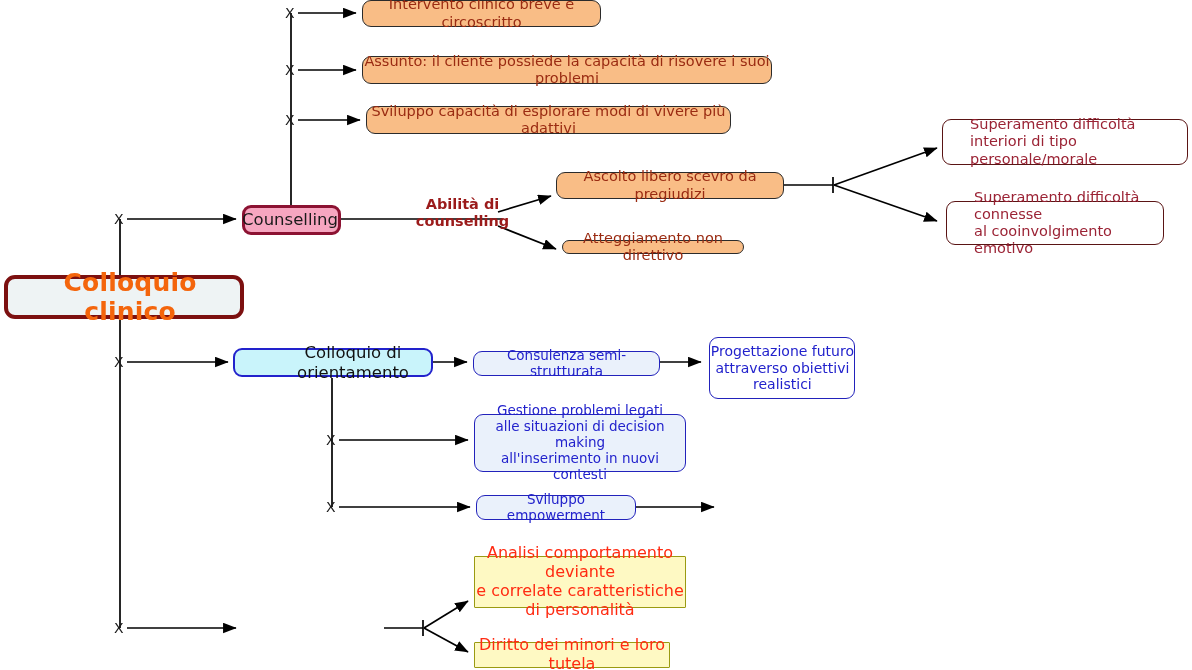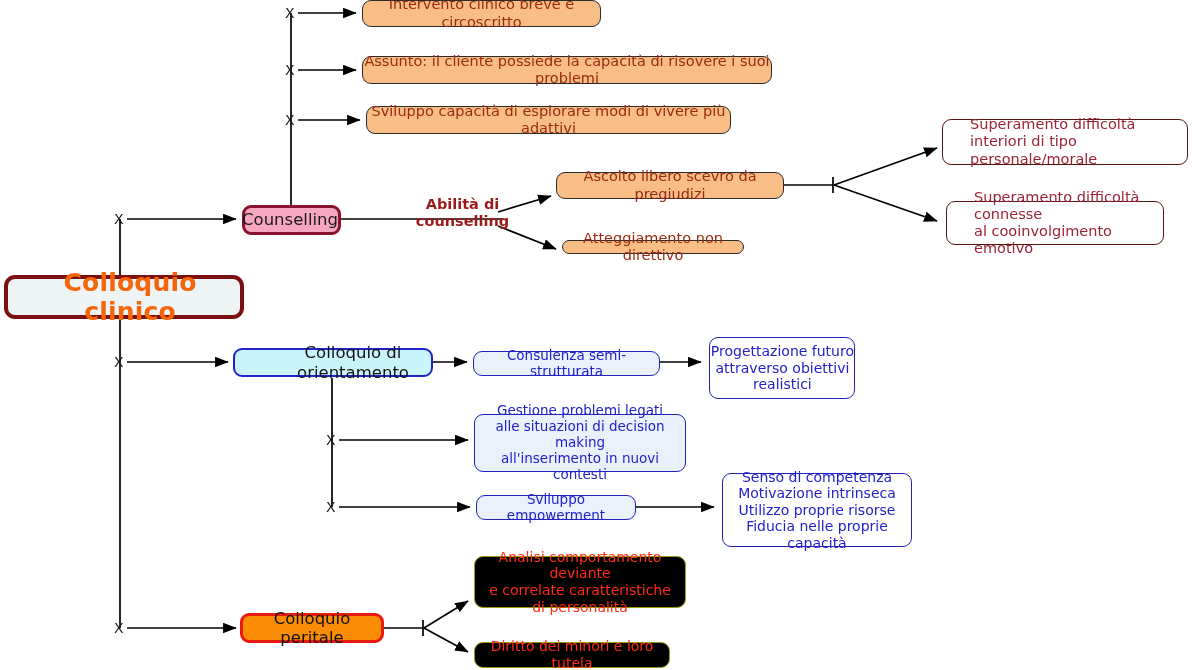--- a/index.html
+++ b/index.html
@@ -93,25 +93,25 @@
     font-size: 14px;
   }
   .n-peritale {
     background: #fb8c05;
     border: 3px solid #e81b10;
     border-radius: 9px;
     color: #111111;
     font-size: 16.5px;
   }
   .n-yellow {
-    background: #000000;
+    background: #fef9c3;
     border: 1.7px solid #9a9a12;
-    border-radius: 9px;
+    border-radius: 1px;
     color: #ff2b12;
-    font-size: 14px;
+    font-size: 16px;
   }
   .label-free {
     position: absolute;
     color: #9b1b1b;
     font-size: 14.5px;
     font-weight: bold;
     text-align: center;
     line-height: 1.2;
     white-space: pre-line;
     z-index: 3;
@@ -243,30 +243,21 @@
   <div class="node n-bluelite" style="left:474px; top:414px; width:212px; height:58px;">
     <span>Gestione problemi legati
 alle situazioni di decision making
 all'inserimento in nuovi contesti</span>
   </div>
 
   <div class="node n-bluelite" style="left:476px; top:495px; width:160px; height:25px;">
     <span>Sviluppo empowerment</span>
   </div>
 
-  <div class="node n-bluewhite" style="left:722px; top:473px; width:190px; height:74px;">
-    <span>Senso di competenza
-Motivazione intrinseca
-Utilizzo proprie risorse
-Fiducia nelle proprie capacità</span>
-  </div>
-
-  <div class="node n-peritale" style="left:240px; top:613px; width:144px; height:30px;">
-    <span>Colloquio peritale</span>
-  </div>
+
 
   <div class="node n-yellow" style="left:474px; top:556px; width:212px; height:52px;">
     <span>Analisi comportamento deviante
 e correlate caratteristiche
 di personalità</span>
   </div>
 
   <div class="node n-yellow" style="left:474px; top:642px; width:196px; height:26px;">
     <span>Diritto dei minori e loro tutela</span>
   </div>

